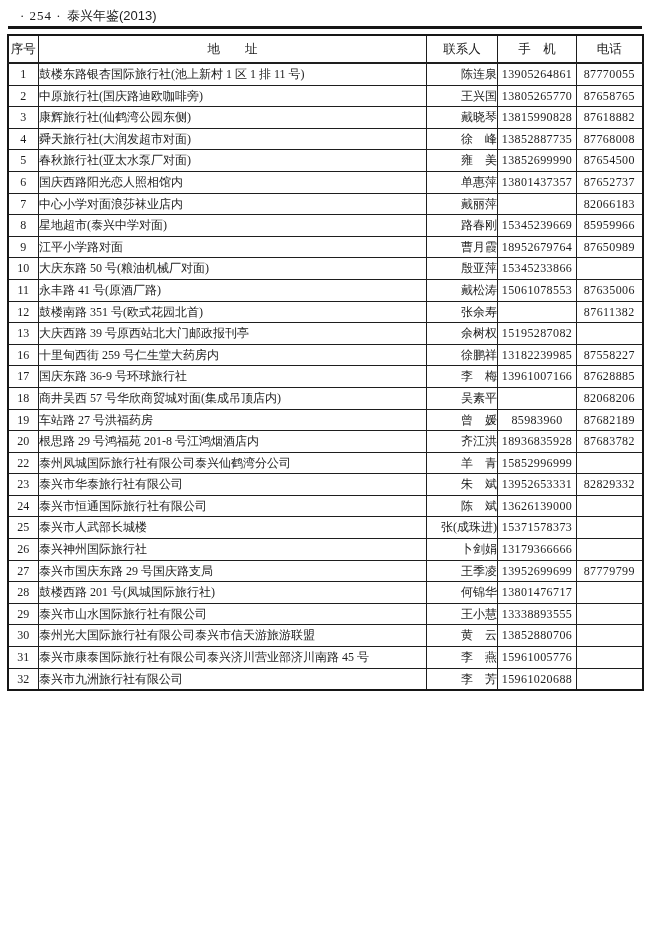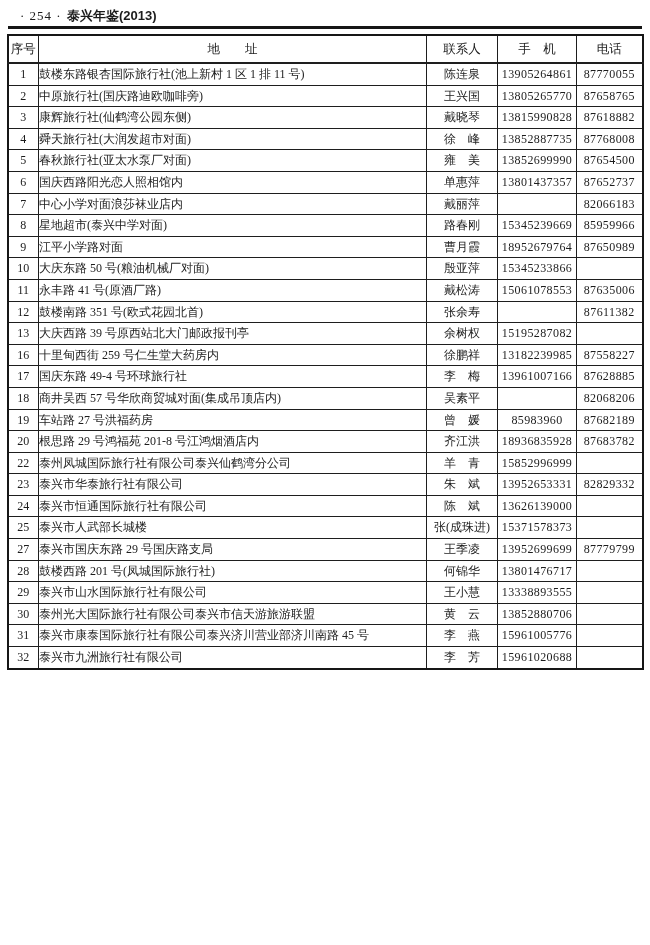--- a/index.html
+++ b/index.html
@@ -20,21 +20,21 @@
     font-size: 13px;
     line-height: 15px;
     white-space: nowrap;
   }
   .page-num {
     font-family: "Liberation Serif", serif;
     letter-spacing: 1px;
   }
   .book-title {
     font-family: "Liberation Sans", "DejaVu Sans", sans-serif;
-    font-weight: bold;
+    font-weight: normal;
     margin-left: 2px;
   }
   .header-rule {
     height: 3px;
     background: #151515;
     margin: 3px 8px 0 8px;
   }
   .table-title {
     text-align: center;
     font-family: "Liberation Sans", "DejaVu Sans", sans-serif;
@@ -72,21 +72,21 @@
   td.col-index {
     text-align: center;
     font-size: 11px;
     font-family: "Liberation Serif", serif;
   }
   td.col-address {
     text-align: left;
     padding-left: 11px;
   }
   td.col-contact {
-    text-align: center;
+    text-align: right;
   }
   td.col-mobile, td.col-phone {
     text-align: center;
     font-family: "Liberation Serif", serif;
     font-size: 12px;
     letter-spacing: 0.4px;
   }
   .col-w-index  { width: 31px; }
   .col-w-address{ width: 388px; }
   .col-w-contact{ width: 71px; }
@@ -217,21 +217,21 @@
         </tr>
         <tr>
           <td class="col-index">16</td>
           <td class="col-address">十里甸西街 259 号仁生堂大药房内</td>
           <td class="col-contact">徐鹏祥</td>
           <td class="col-mobile">13182239985</td>
           <td class="col-phone">87558227</td>
         </tr>
         <tr>
           <td class="col-index">17</td>
-          <td class="col-address">国庆东路 49-4 号环球旅行社</td>
+          <td class="col-address">国庆东路 36-9 号环球旅行社</td>
           <td class="col-contact">李　梅</td>
           <td class="col-mobile">13961007166</td>
           <td class="col-phone">87628885</td>
         </tr>
         <tr>
           <td class="col-index">18</td>
           <td class="col-address">商井吴西 57 号华欣商贸城对面(集成吊顶店内)</td>
           <td class="col-contact">吴素平</td>
           <td class="col-mobile"></td>
           <td class="col-phone">82068206</td>
@@ -272,20 +272,27 @@
           <td class="col-phone"></td>
         </tr>
         <tr>
           <td class="col-index">25</td>
           <td class="col-address">泰兴市人武部长城楼</td>
           <td class="col-contact">张(成珠进)</td>
           <td class="col-mobile">15371578373</td>
           <td class="col-phone"></td>
         </tr>
         <tr>
+          <td class="col-index">26</td>
+          <td class="col-address">泰兴神州国际旅行社</td>
+          <td class="col-contact">卜剑娟</td>
+          <td class="col-mobile">13179366666</td>
+          <td class="col-phone"></td>
+        </tr>
+        <tr>
           <td class="col-index">27</td>
           <td class="col-address">泰兴市国庆东路 29 号国庆路支局</td>
           <td class="col-contact">王季凌</td>
           <td class="col-mobile">13952699699</td>
           <td class="col-phone">87779799</td>
         </tr>
         <tr>
           <td class="col-index">28</td>
           <td class="col-address">鼓楼西路 201 号(凤城国际旅行社)</td>
           <td class="col-contact">何锦华</td>

